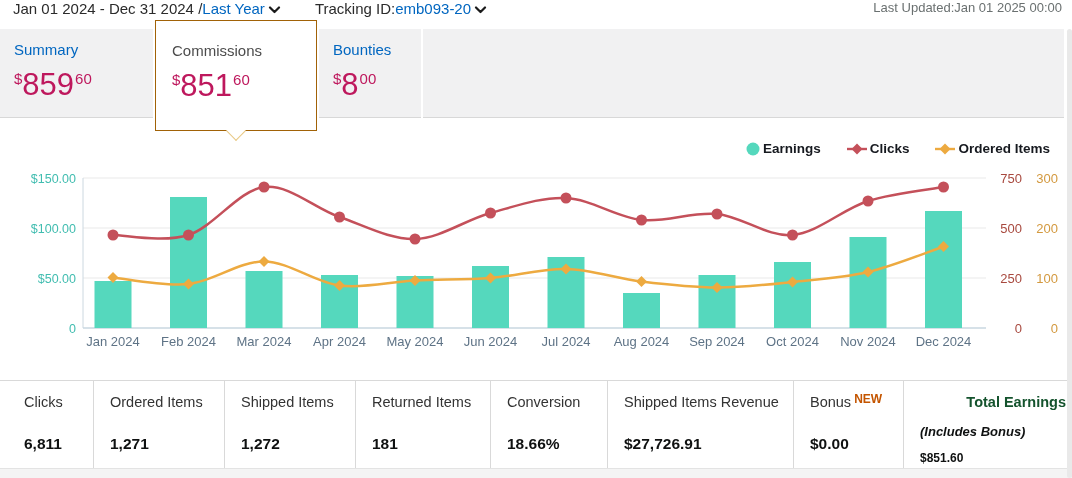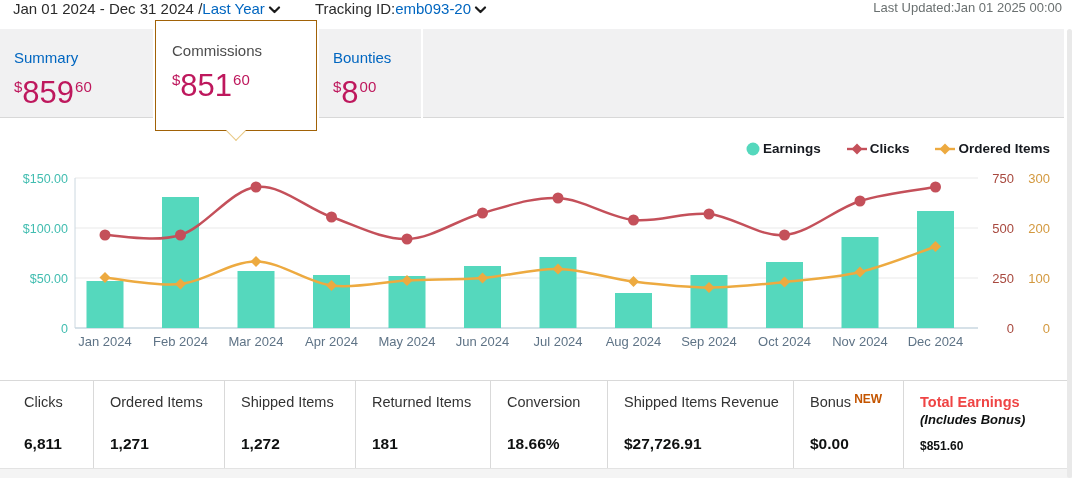--- a/index.html
+++ b/index.html
@@ -12,50 +12,50 @@
   
   .topbar{position:absolute;top:0;left:0;right:0;height:29px;display:flex;align-items:flex-start;justify-content:space-between;padding:0 6px 0 13px;box-sizing:border-box;background:#fff;}
   .topbar-left{display:flex;align-items:center;font-size:15px;color:#2b2b2b;white-space:nowrap;}
   .link{color:#0066c0;cursor:pointer;}
   .chev{margin:3px 0 0 3px;flex:0 0 auto;}
   .tracking-group{margin-left:34px;display:flex;align-items:center;}
   .last-updated{font-size:13px;color:#6a7070;padding-right:4px;}
 
   
   .tabs{position:absolute;top:29px;left:0;width:1064px;height:90px;}
-  .graybox{position:absolute;top:0;height:89px;background:#f1f1f2;border-bottom:1px solid #d8d8d8;box-sizing:border-box;padding:20px 0 0 14px;}
+  .graybox{position:absolute;top:0;height:89px;background:#f1f1f2;border-bottom:1px solid #d8d8d8;box-sizing:border-box;padding:12px 0 0 14px;}
   .tab-summary{left:0;width:153px;}
   .tab-bounties{left:319px;width:102px;}
   .tab-filler{left:423px;width:641px;}
   .tab-label{font-size:15px;margin-bottom:9px;color:#0066c0;}
   .tab-card{position:absolute;left:155px;top:-9px;width:162px;height:111px;background:#fff;border:1px solid #a16207;box-sizing:border-box;padding:21px 0 0 16px;z-index:3;}
   .tab-card .tab-label{color:#4c4c4c;}
   .notch{position:absolute;left:50%;bottom:-8px;margin-left:-7px;width:13px;height:13px;background:#fff;border-right:1px solid #e8c884;border-bottom:1px solid #e8c884;transform:rotate(45deg);}
   .tab-value{font-size:31px;color:#be185d;white-space:nowrap;}
   .tv-cur,.tv-cents{font-size:15px;position:relative;top:-11px;}
   .tv-cents{margin-left:1px;}
 
   
   .legend{position:absolute;top:141px;right:22px;display:flex;gap:26px;align-items:center;z-index:2;}
   .legend-item{display:flex;align-items:center;gap:3px;font-size:13.5px;font-weight:bold;color:#16191f;cursor:pointer;}
 
   
-  #chart-wrap{position:absolute;top:160px;left:0;width:1064px;height:200px;}
+  #chart-wrap{position:absolute;top:160px;left:8px;width:1064px;height:200px;}
   svg text{font-family:"Liberation Sans",sans-serif;}
 
   
   .stats{position:absolute;top:380px;left:0;width:1072px;height:88px;border-top:1px solid #d9d9d9;display:flex;box-sizing:border-box;background:#fff;}
   .stat-cell{box-sizing:border-box;padding:13px 6px 0 16px;border-left:1px solid #d9d9d9;flex:0 0 auto;}
   .stat-cell:first-child{border-left:none;padding-left:24px;}
   .w1{width:93px;}.w2{width:131px;}.w3{width:131px;}.w4{width:135px;}
   .w5{width:117px;}.w6{width:186px;}.w7{width:110px;}.w8{width:169px;}
   .stat-label{font-size:14.5px;color:#333;margin-bottom:25px;white-space:nowrap;}
   .stat-value{font-size:15.5px;font-weight:bold;color:#0f1111;}
   .badge-new{color:#c45500;font-weight:bold;font-size:12px;position:relative;top:-4px;margin-left:3px;}
-  .total-cell .stat-label{font-weight:bold;color:#ef4444;margin-bottom:2px;}
+  .total-cell .stat-label{font-weight:bold;color:#14532d;margin-bottom:14px;text-align:right;}
   .sub-label{font-size:13px;font-weight:bold;font-style:italic;color:#0f1111;margin-bottom:12px;white-space:nowrap;}
   .total-cell .stat-value{font-size:12px;}
 
   
   .bottom-strip{position:absolute;top:468px;left:0;width:1072px;height:10px;background:#f4f4f4;border-top:1px solid #e3e3e3;box-sizing:border-box;}
   .scroll-strip{position:absolute;top:29px;right:0;width:5px;height:449px;background:#e9e9e9;border-radius:3px;}
 </style>
 </head>
 <body>
 

